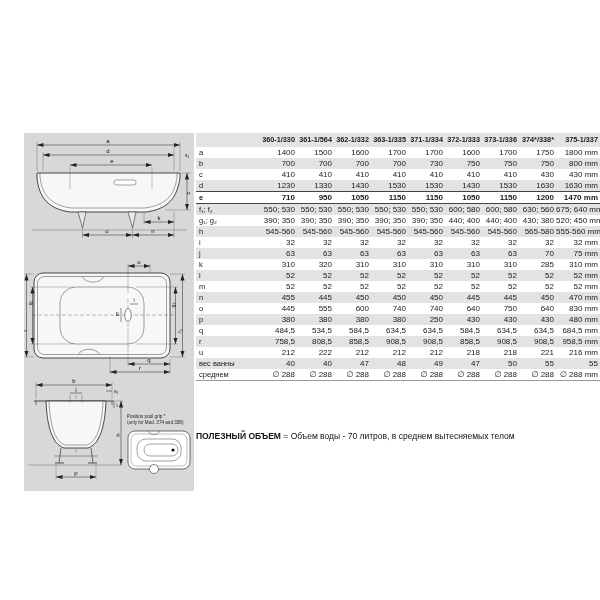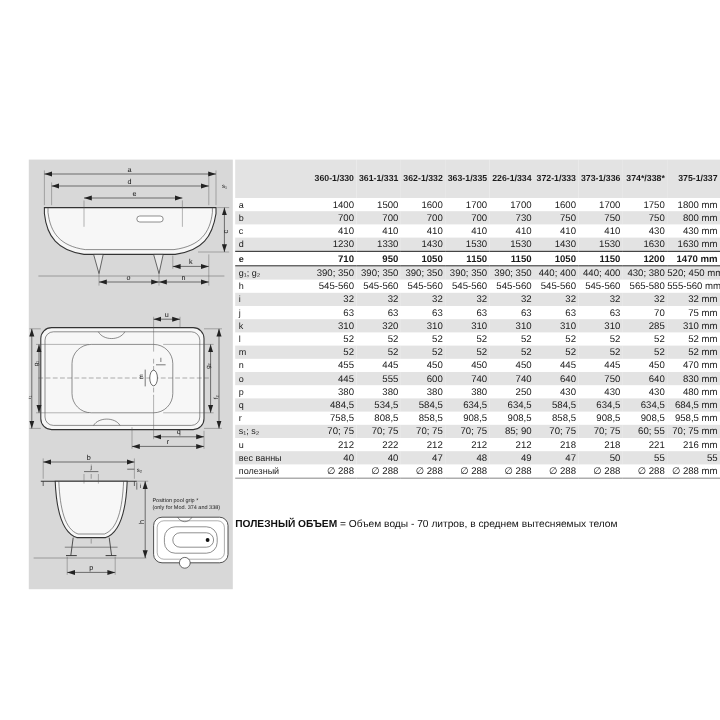--- a/index.html
+++ b/index.html
@@ -5,21 +5,21 @@
   html,body{margin:0;padding:0;}
   body{width:600px;height:600px;background:#fff;position:relative;
        font-family:"Liberation Sans","DejaVu Sans",sans-serif;color:#1a1a1a;}
   .drawpanel{position:absolute;left:24px;top:133px;width:170px;height:358px;background:#d8d8d8;}
   .drawpanel svg{display:block;}
   .spec{position:absolute;left:196px;top:133px;width:404px;}
   table{border-collapse:collapse;table-layout:fixed;width:404px;font-size:8px;color:#1a1a1a;
         border-bottom:1px solid #9a9a9a;}
   th,td{padding:0 2px 0 0;height:11px;line-height:11px;text-align:right;font-weight:normal;
         white-space:nowrap;overflow:visible;}
-  thead th{font-weight:bold;font-size:7.3px;height:32px;line-height:14px;}
+  thead th{font-weight:bold;font-size:7.3px;height:14px;line-height:14px;}
   thead tr{background:#e3e3e3;}
   tbody tr:nth-child(even){background:#e3e3e3;}
   td.lbl,th.lbl{text-align:left;padding:0 0 0 3px;font-size:7.5px;}
   tr.em{font-weight:bold;border-top:1px solid #444;border-bottom:1px solid #444;}
   tr.em td{font-weight:bold;}
   tr.sep-top{border-top:1px solid #777;}
   .footnote{position:absolute;left:196px;top:407px;font-size:8.5px;color:#111;margin-top:24px;}
   .footnote .term{font-weight:bold;}
   
   .tub{fill:#f7f7f7;stroke:#333;stroke-width:0.9;}
@@ -196,24 +196,24 @@
       <col style="width:37px">
         <col style="width:37px">
         <col style="width:37px">
         <col style="width:37px">
       <col style="width:44px">
     </colgroup>
     <thead>
       <tr>
           <th class="lbl"></th>
           <th>360-1/330</th>
-          <th>361-1/331</th>
+          <th>361-1/564</th>
           <th>362-1/332</th>
           <th>363-1/335</th>
-          <th>226-1/334</th>
+          <th>371-1/334</th>
           <th>372-1/333</th>
           <th>373-1/336</th>
           <th>374*/338*</th>
           <th>375-1/337</th>
         </tr>
     </thead>
     <tbody>
         <tr>
           <td class="lbl">a</td>
           <td>1400</td>
@@ -268,20 +268,32 @@
           <td>950</td>
           <td>1050</td>
           <td>1150</td>
           <td>1150</td>
           <td>1050</td>
           <td>1150</td>
           <td>1200</td>
           <td>1470 mm</td>
         </tr>
         <tr>
+          <td class="lbl">f₁; f₂</td>
+          <td>550; 530</td>
+          <td>550; 530</td>
+          <td>550; 530</td>
+          <td>550; 530</td>
+          <td>550; 530</td>
+          <td>600; 580</td>
+          <td>600; 580</td>
+          <td>630; 560</td>
+          <td>675; 640 mm</td>
+        </tr>
+        <tr>
           <td class="lbl">g₁; g₂</td>
           <td>390; 350</td>
           <td>390; 350</td>
           <td>390; 350</td>
           <td>390; 350</td>
           <td>390; 350</td>
           <td>440; 400</td>
           <td>440; 400</td>
           <td>430; 380</td>
           <td>520; 450 mm</td>
@@ -412,32 +424,20 @@
           <td>808,5</td>
           <td>858,5</td>
           <td>908,5</td>
           <td>908,5</td>
           <td>858,5</td>
           <td>908,5</td>
           <td>908,5</td>
           <td>958,5 mm</td>
         </tr>
         <tr>
-          <td class="lbl">s₁; s₂</td>
-          <td>70; 75</td>
-          <td>70; 75</td>
-          <td>70; 75</td>
-          <td>70; 75</td>
-          <td>85; 90</td>
-          <td>70; 75</td>
-          <td>70; 75</td>
-          <td>60; 55</td>
-          <td>70; 75 mm</td>
-        </tr>
-        <tr>
           <td class="lbl">u</td>
           <td>212</td>
           <td>222</td>
           <td>212</td>
           <td>212</td>
           <td>212</td>
           <td>218</td>
           <td>218</td>
           <td>221</td>
           <td>216 mm</td>
@@ -448,21 +448,21 @@
           <td>40</td>
           <td>47</td>
           <td>48</td>
           <td>49</td>
           <td>47</td>
           <td>50</td>
           <td>55</td>
           <td>55</td>
         </tr>
         <tr>
-          <td class="lbl">полезный</td>
+          <td class="lbl">среднем</td>
           <td>∅ 288</td>
           <td>∅ 288</td>
           <td>∅ 288</td>
           <td>∅ 288</td>
           <td>∅ 288</td>
           <td>∅ 288</td>
           <td>∅ 288</td>
           <td>∅ 288</td>
           <td>∅ 288 mm</td>
         </tr>

